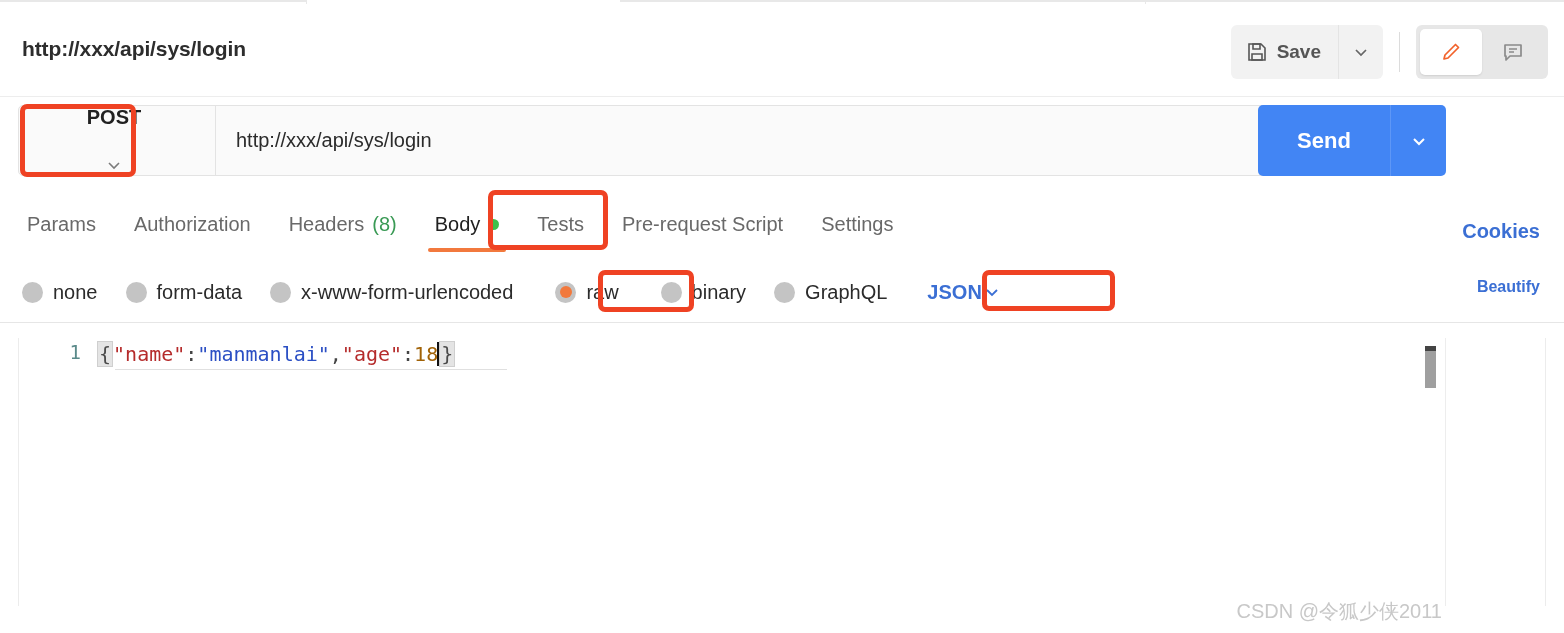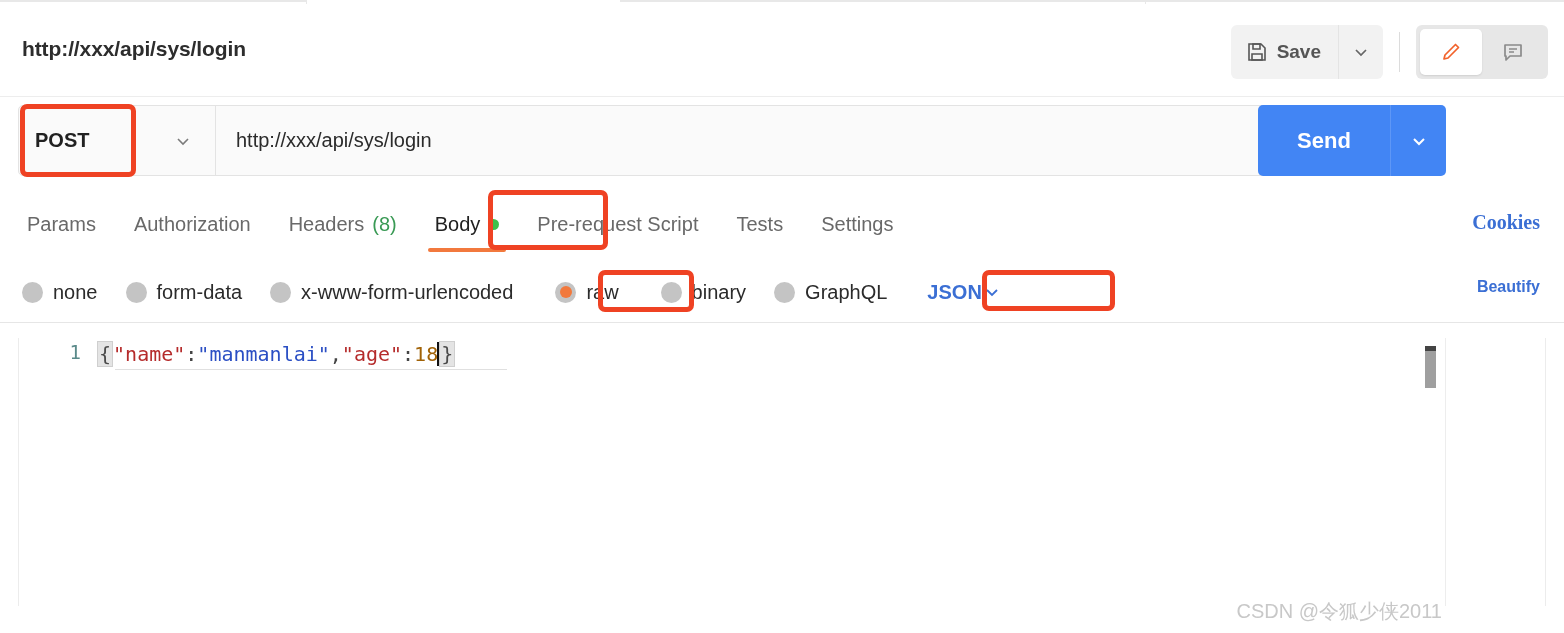--- a/index.html
+++ b/index.html
@@ -138,20 +138,21 @@
   }
   .method-box {
     width: 197px;
     display: flex;
     align-items: center;
     justify-content: space-between;
     padding: 0 22px 0 16px;
     border-right: 1px solid #e3e3e3;
     cursor: pointer;
     background: transparent;
+    flex-direction: column;
   }
   .method-label {
     font-size: 20px;
     font-weight: bold;
     color: #212121;
   }
   .url-input {
     flex: 1;
     border: none;
     outline: none;
@@ -222,26 +223,25 @@
   .tab .underline {
     position: absolute;
     left: 12px; right: 12px;
     bottom: 0;
     height: 4px;
     background: #f2793d;
     border-radius: 2px;
   }
   .cookies-link {
     position: absolute;
-    right: 24px; top: 15px;
+    right: 24px; top: 24px;
     font-size: 20px;
     font-weight: bold;
     color: #3b6fd4;
     cursor: pointer;
-    font-family: Liberation Serif, serif;
   }
 
   
   .bodybar {
     position: absolute;
     top: 262px; left: 0;
     width: 1564px; height: 60px;
     display: flex;
     align-items: center;
   }
@@ -490,24 +490,24 @@
     <div class="tab">
       <span>Headers</span>
       <span class="count">(8)</span>
     </div>
     <div class="tab active">
       <span>Body</span>
       <span class="dot"></span>
       <span class="underline"></span>
     </div>
     <div class="tab">
+      <span>Tests</span>
+    </div>
+    <div class="tab">
       <span>Pre-request Script</span>
-    </div>
-    <div class="tab">
-      <span>Tests</span>
     </div>
     <div class="tab">
       <span>Settings</span>
     </div>
     <div class="cookies-link">Cookies</div>
   </div>
 
   <div class="bodybar">
     <label class="radio-item">
       <span class="radio-dot"></span>

